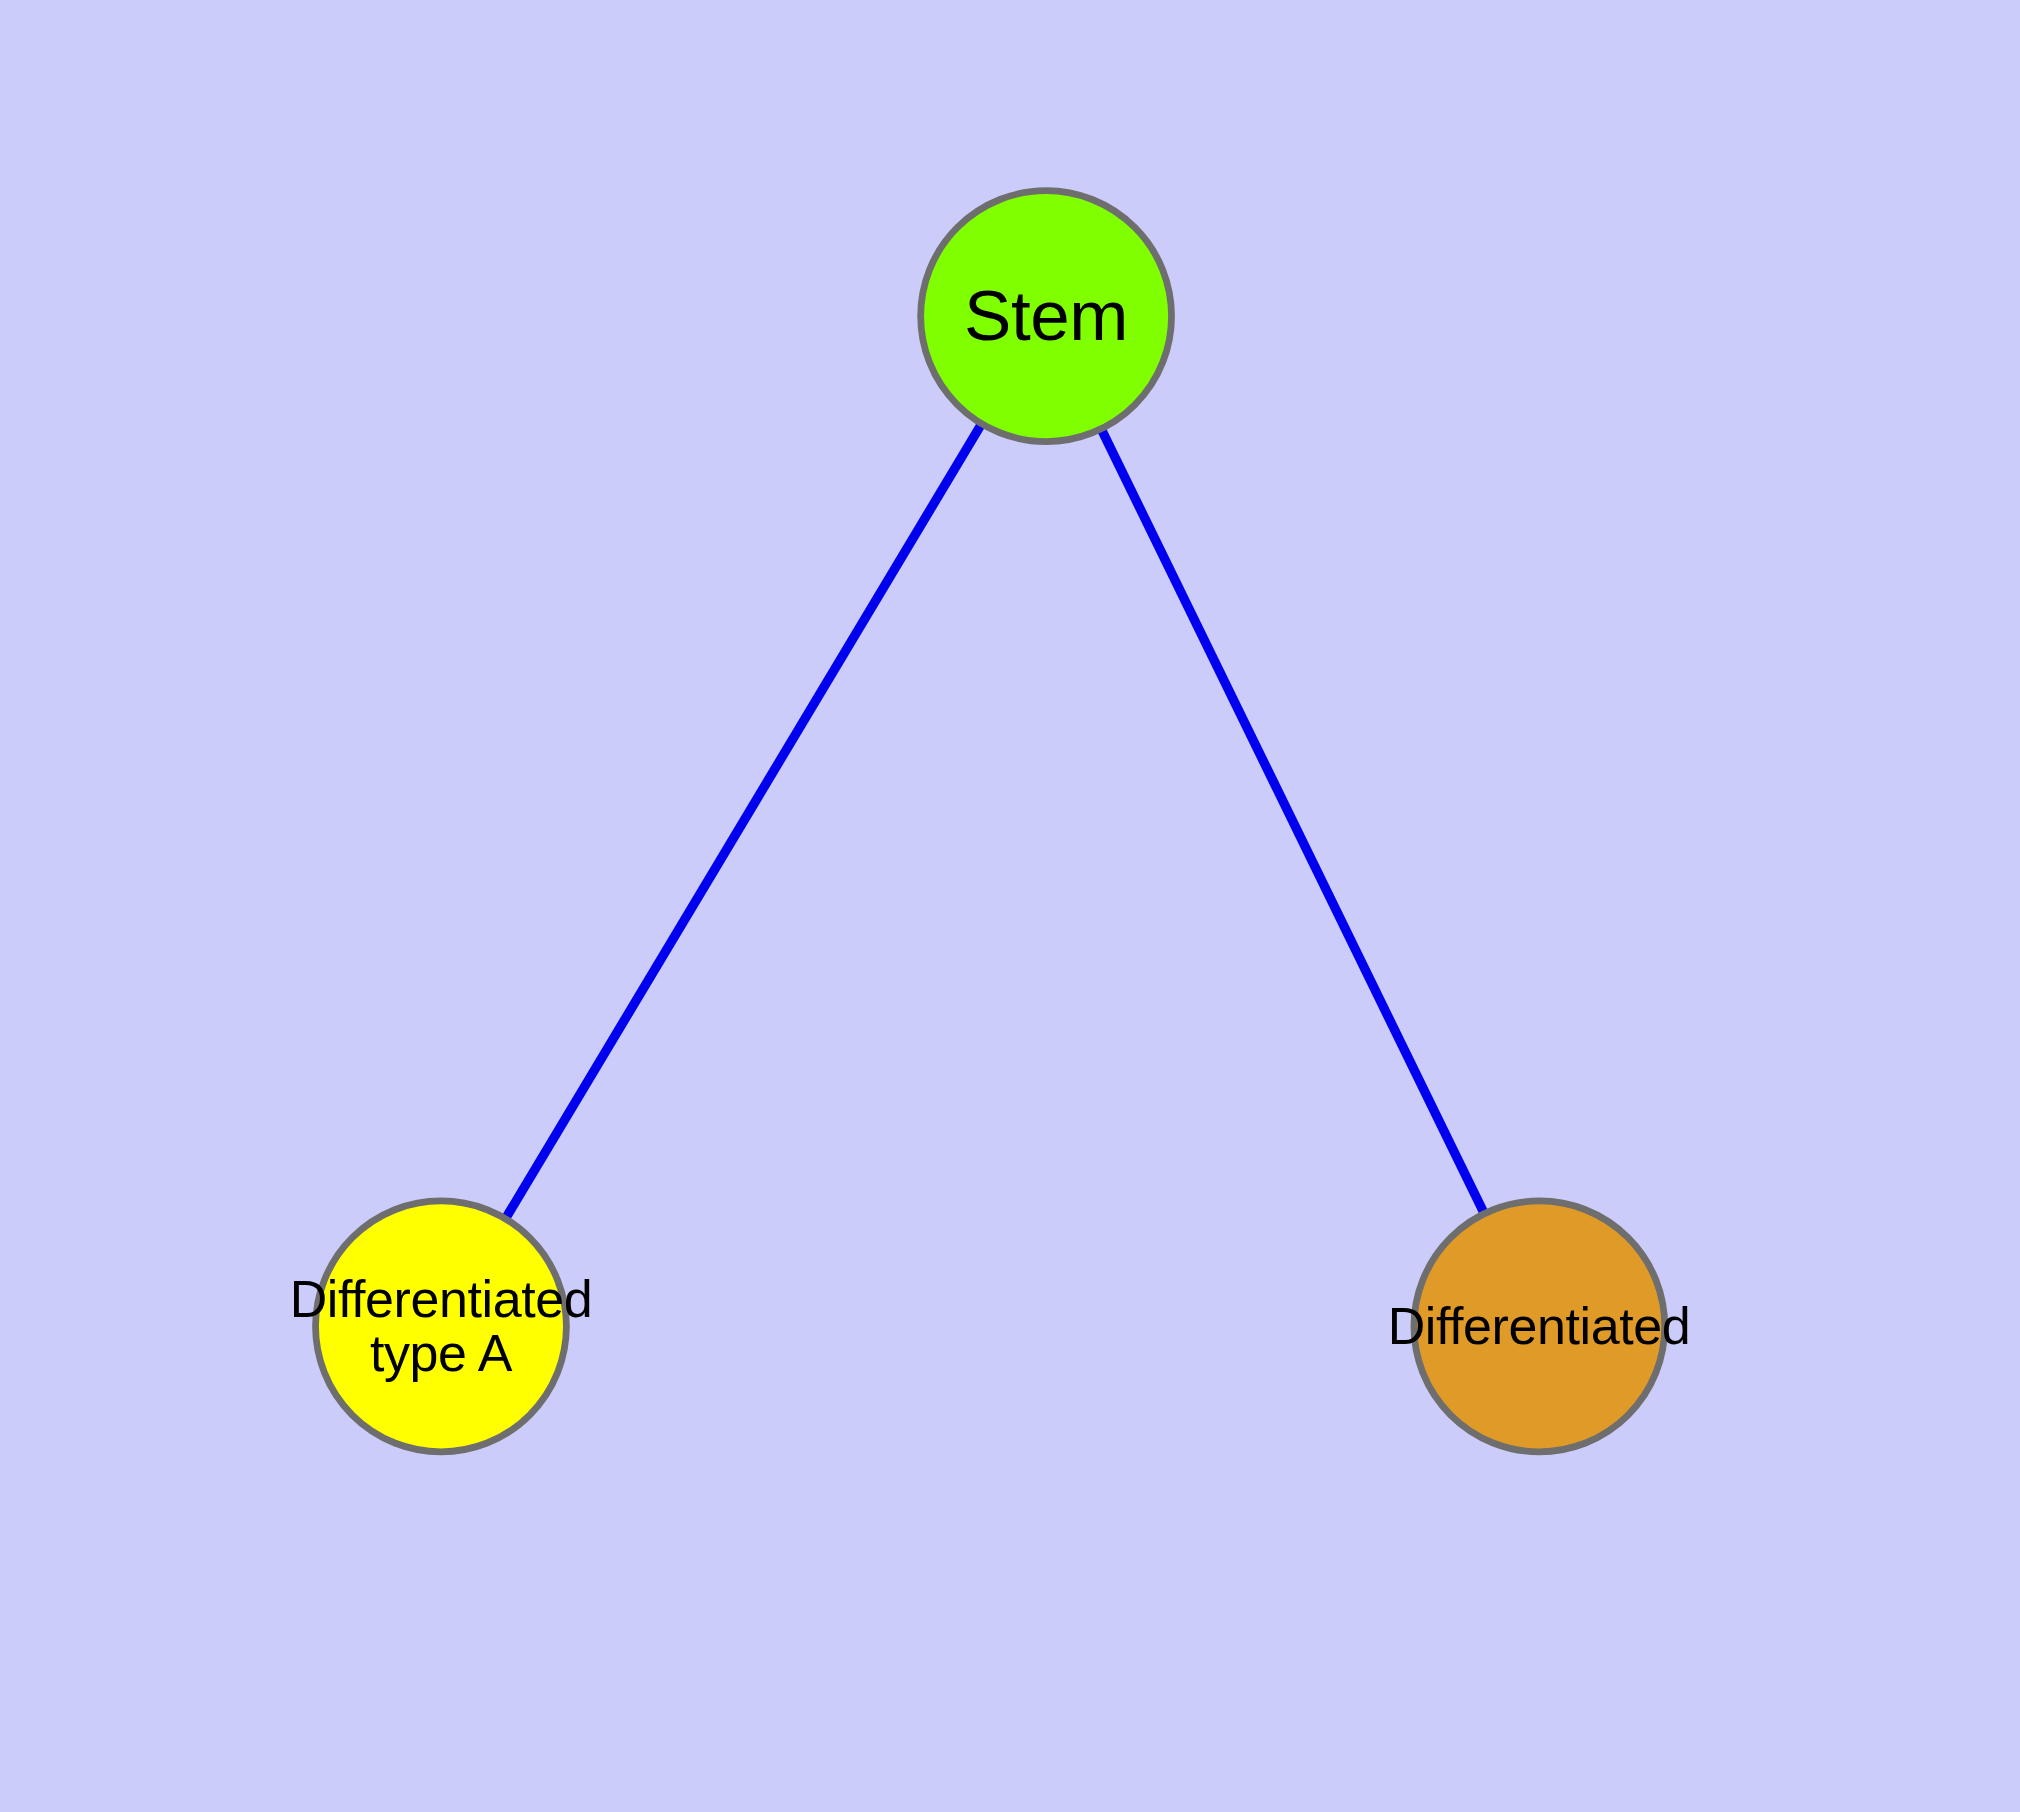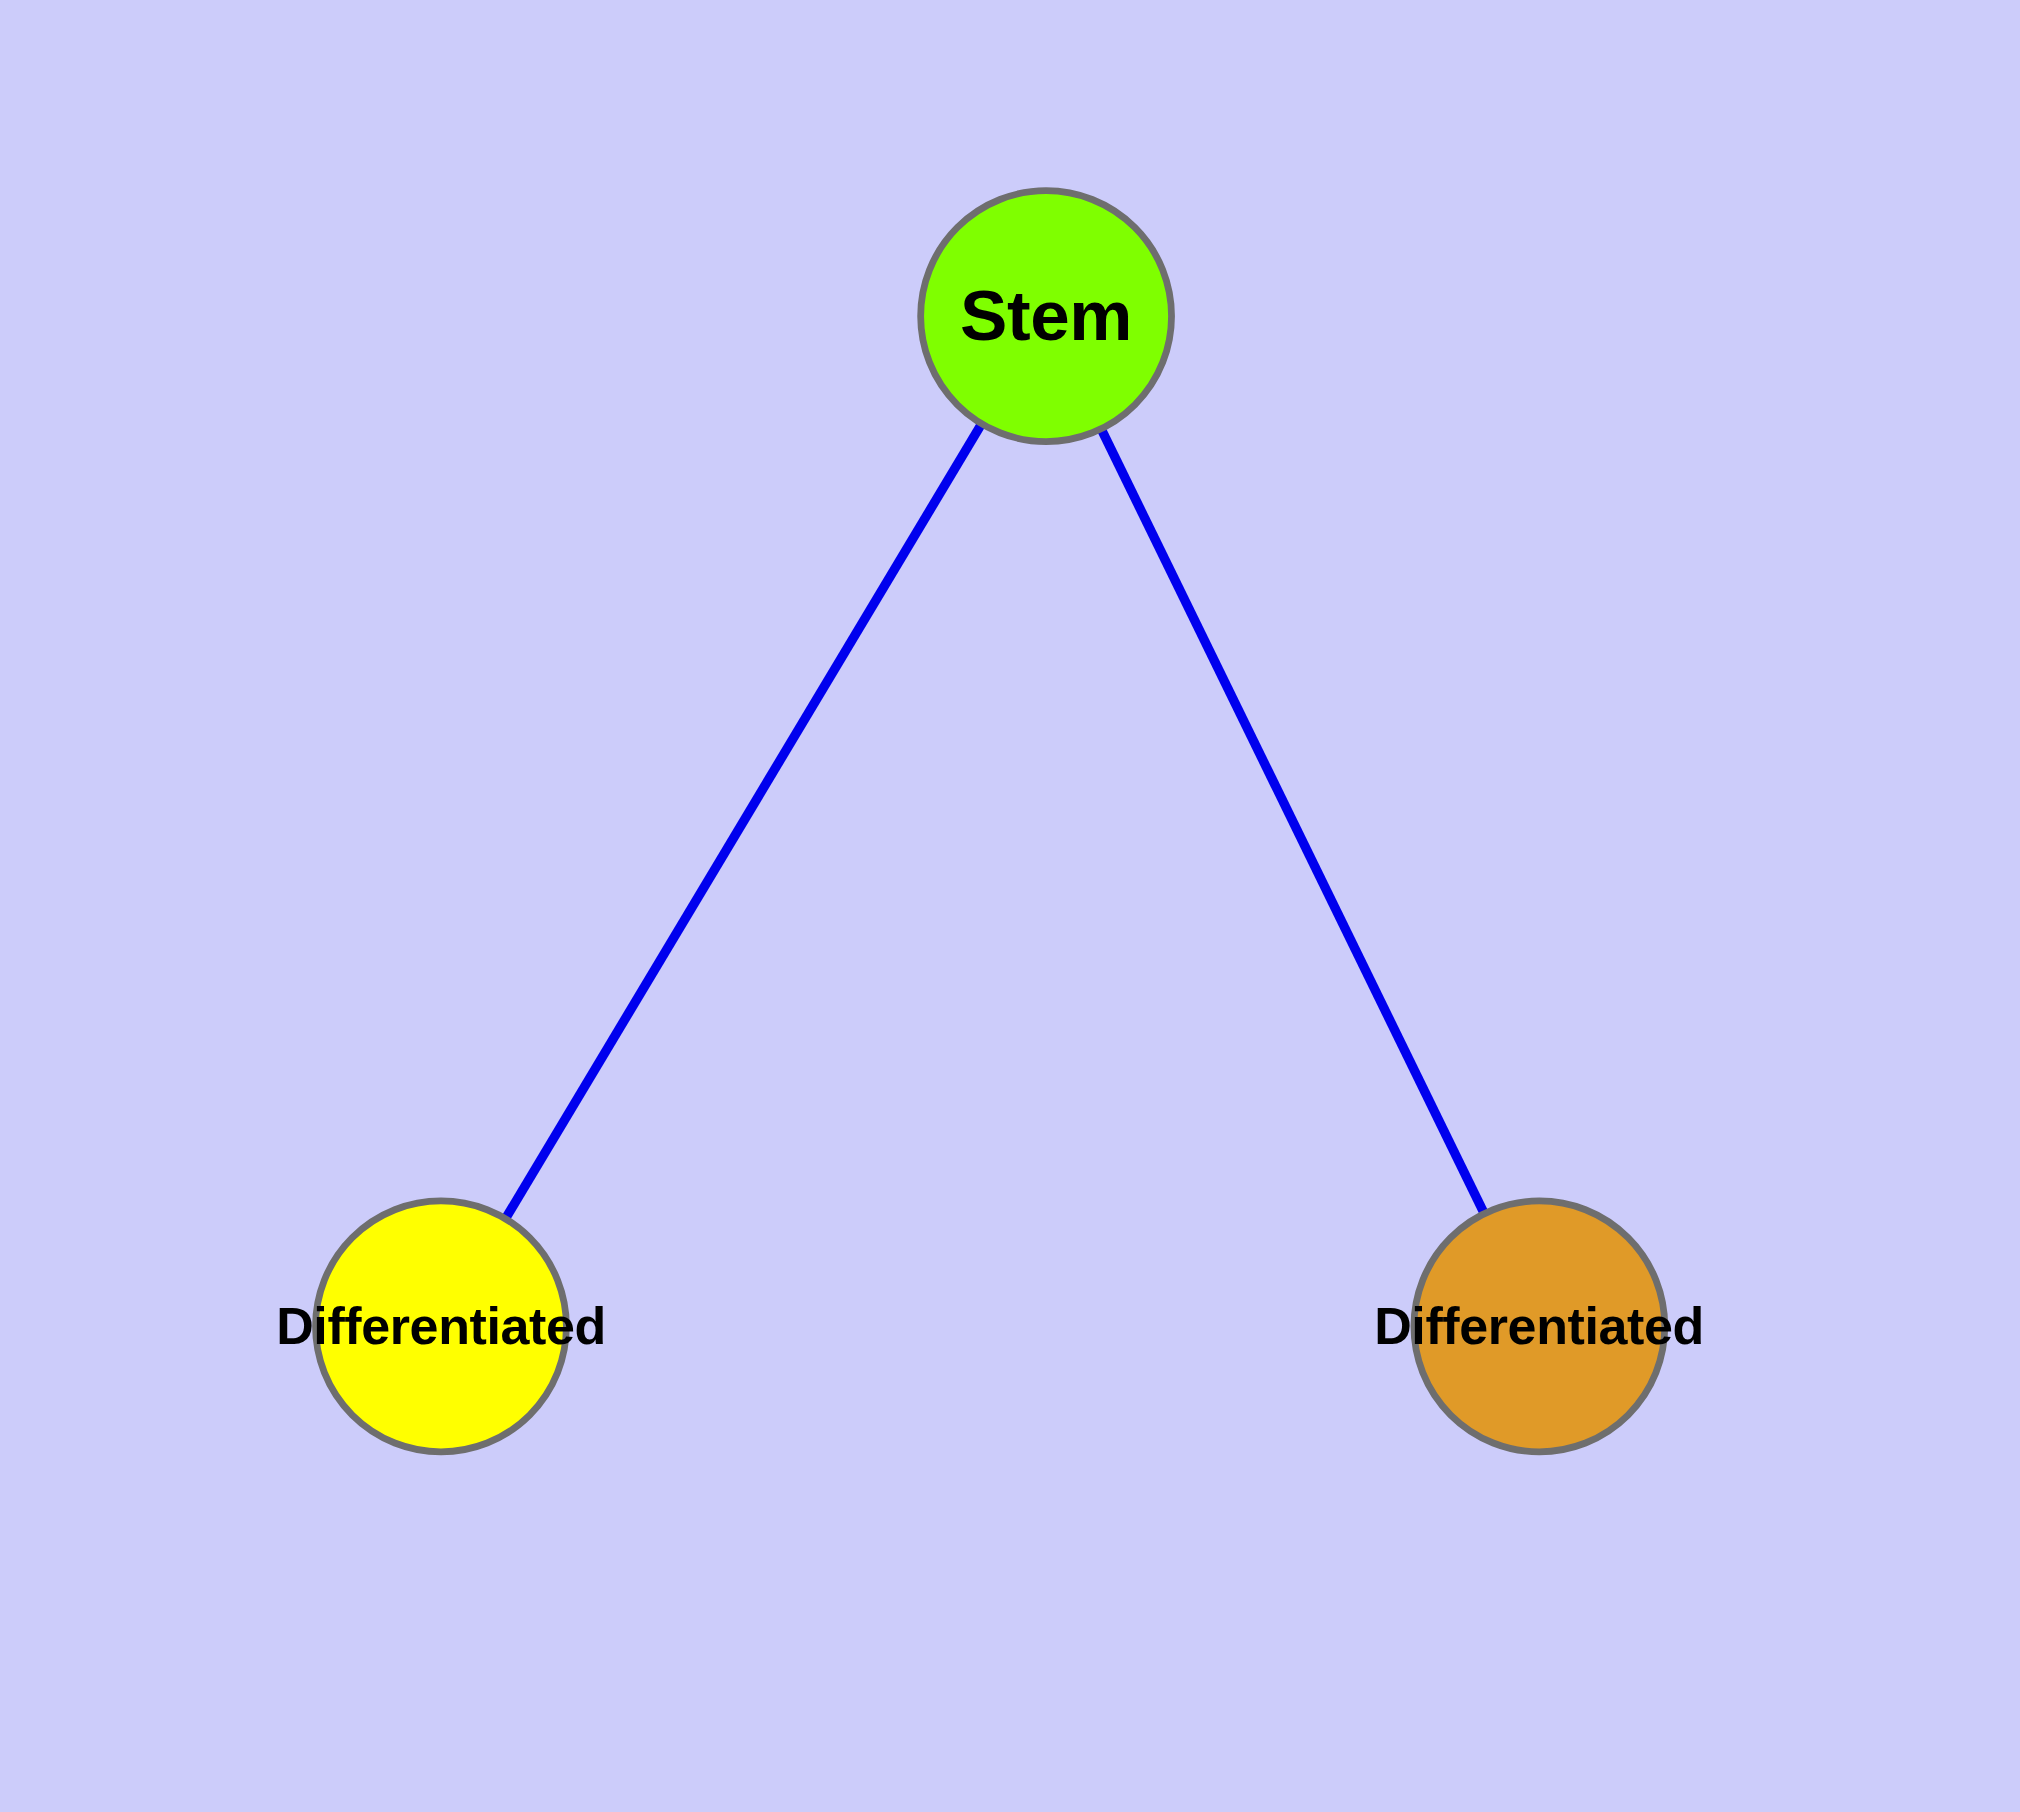--- a/index.html
+++ b/index.html
@@ -23,21 +23,21 @@
   }
   #graph-svg {
     position: absolute;
     inset: 0;
     width: 2021px;
     height: 1812px;
   }
   .node-label {
     position: absolute;
     text-align: center;
-    font-weight: bold;
+    font-weight: normal;
     color: #000000;
     white-space: pre;
     line-height: 1.04;
     letter-spacing: -0.4px;
     transform: translate(-50%, -50%);
     pointer-events: none;
   }
   .label-stem   { font-size: 71px; }
   .label-type   { font-size: 52px; }
 </style>
@@ -55,18 +55,18 @@
       </g>
     <g id="nodes-layer">
         <circle cx="1234" cy="373" r="148" fill="#7fff00" stroke="#6e6e6e" stroke-width="8"></circle>
         <circle cx="520" cy="1565" r="148" fill="#ffff00" stroke="#6e6e6e" stroke-width="8"></circle>
         <circle cx="1816" cy="1565" r="148" fill="#e09a28" stroke="#6e6e6e" stroke-width="8"></circle>
       </g>
   </svg>
 
   <div id="labels-layer">
       <div class="node-label label-stem" style="left: 1046px; top: 316px;"><div>Stem</div></div>
-      <div class="node-label label-type" style="left: 441px; top: 1326px;"><div>Differentiated</div></div>
+      <div class="node-label label-type" style="left: 441px; top: 1326px;"><div>Differentiated</div><div>type A</div></div>
       <div class="node-label label-type" style="left: 1539px; top: 1326px;"><div>Differentiated</div></div>
     </div>
 
 </div>
 
 
 </body></html>

